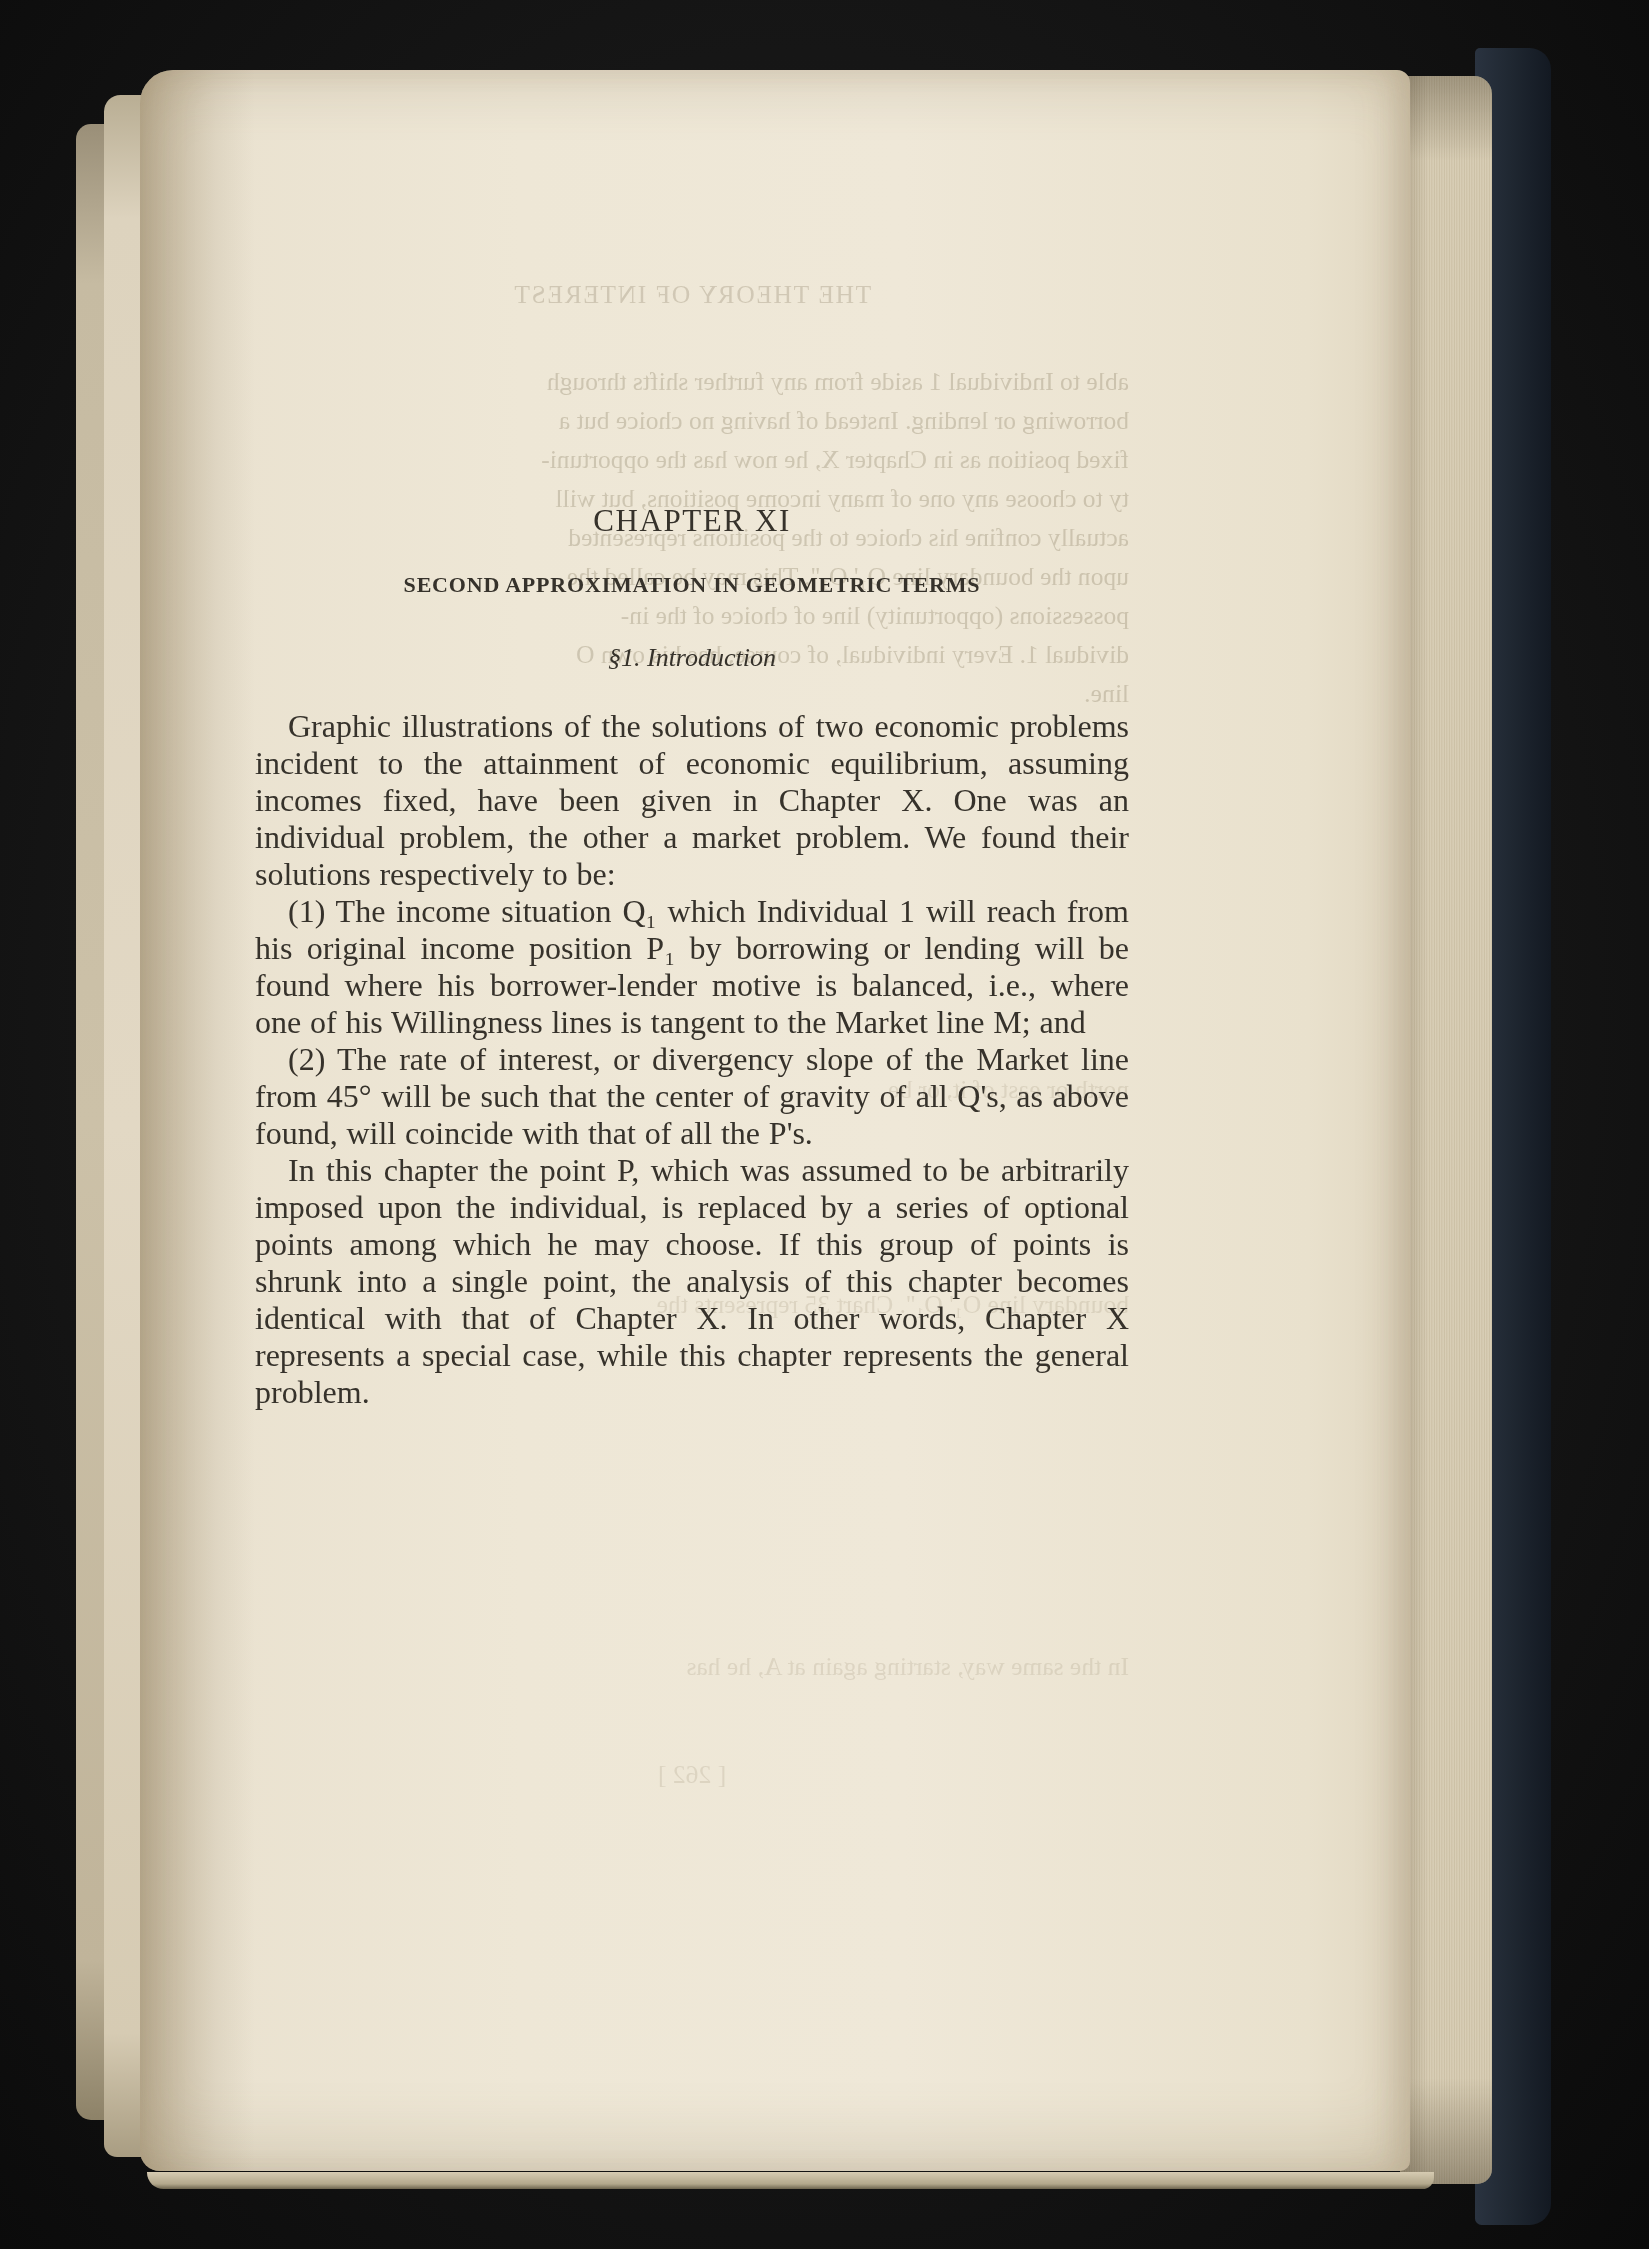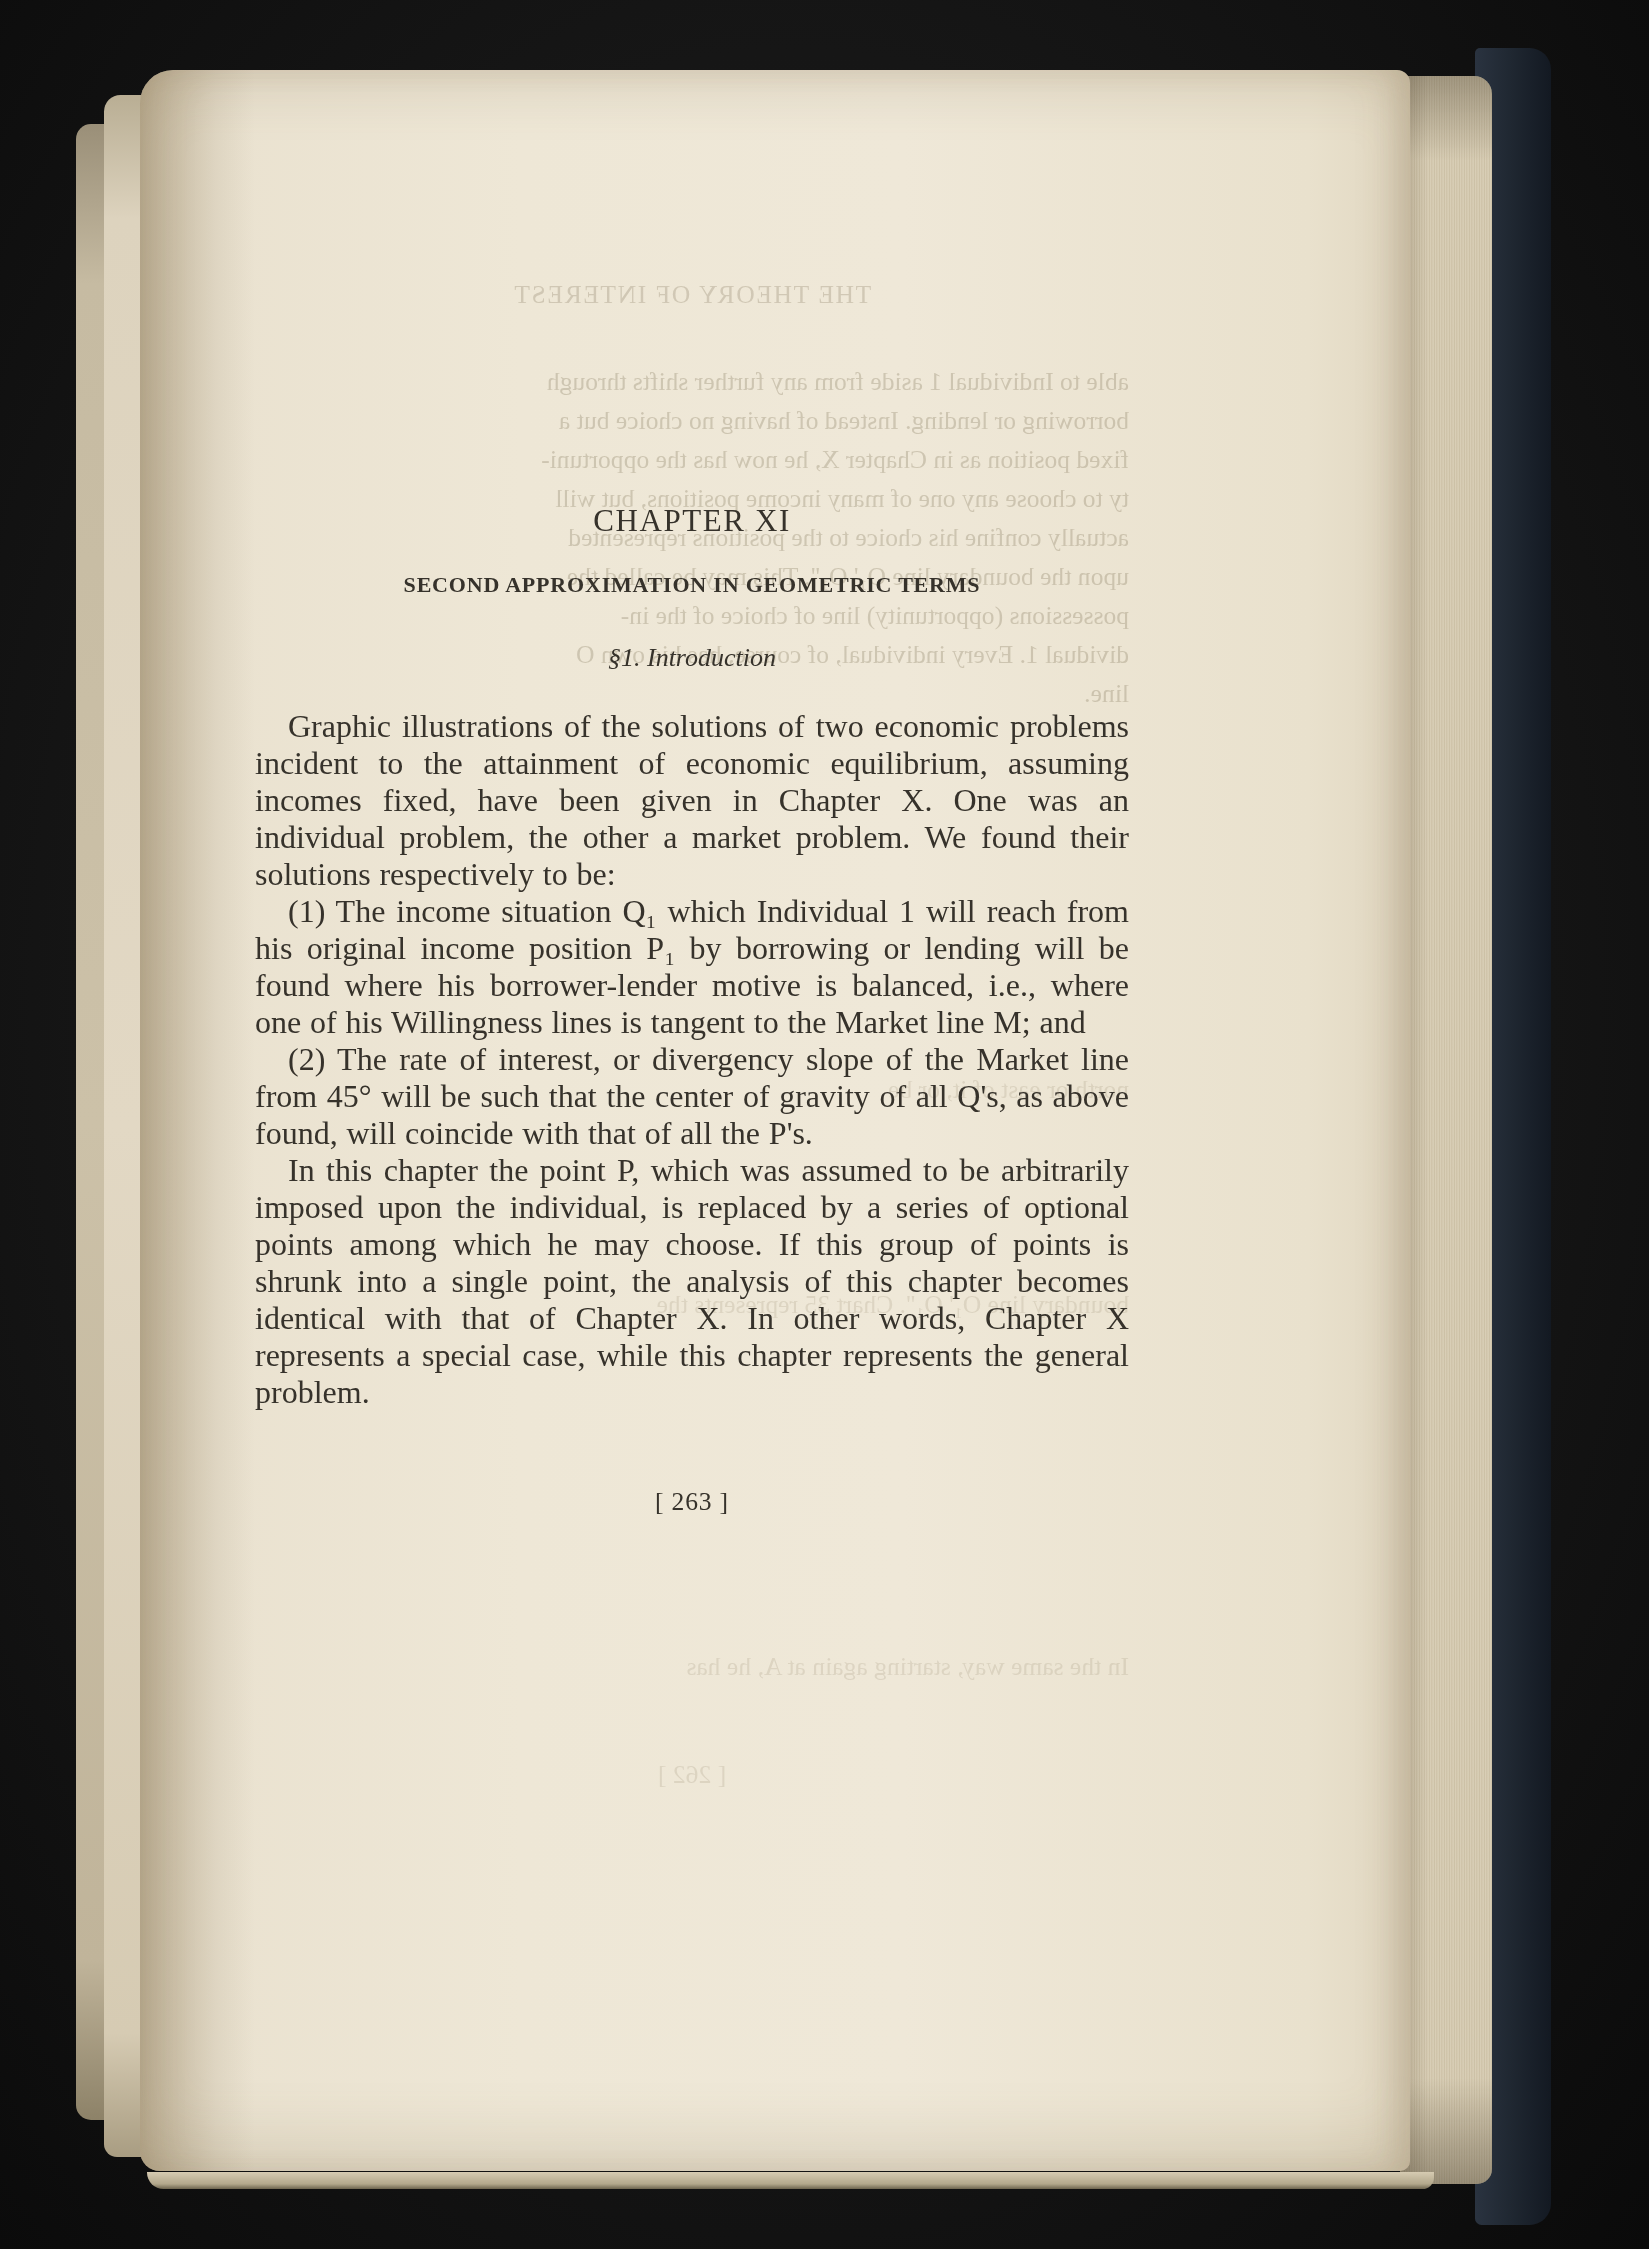--- a/index.html
+++ b/index.html
@@ -92,18 +92,17 @@
     <div class="ghost-frag frag-3">[ 262 ]</div>
 
     <div class="content">
       <h1 class="chapter">CHAPTER XI</h1>
       <h2 class="subtitle">SECOND APPROXIMATION IN GEOMETRIC TERMS</h2>
       <h3 class="section">§1. Introduction</h3>
       <p>Graphic illustrations of the solutions of two economic problems incident to the attainment of economic equilibrium, assuming incomes fixed, have been given in Chapter X. One was an individual problem, the other a market problem. We found their solutions respectively to be:</p>
       <p>(1) The income situation Q₁ which Individual 1 will reach from his original income position P₁ by borrowing or lending will be found where his borrower-lender motive is balanced, i.e., where one of his Willingness lines is tangent to the Market line M; and</p>
       <p>(2) The rate of interest, or divergency slope of the Market line from 45° will be such that the center of gravity of all Q's, as above found, will coincide with that of all the P's.</p>
       <p>In this chapter the point P, which was assumed to be arbitrarily imposed upon the individual, is replaced by a series of optional points among which he may choose. If this group of points is shrunk into a single point, the analysis of this chapter becomes identical with that of Chapter X. In other words, Chapter X represents a special case, while this chapter represents the general problem.</p>
-      <div class="pagenum">[ 263 ]</div>
     </div>
   </div>
 
 </div>
 
 
 </body></html>

